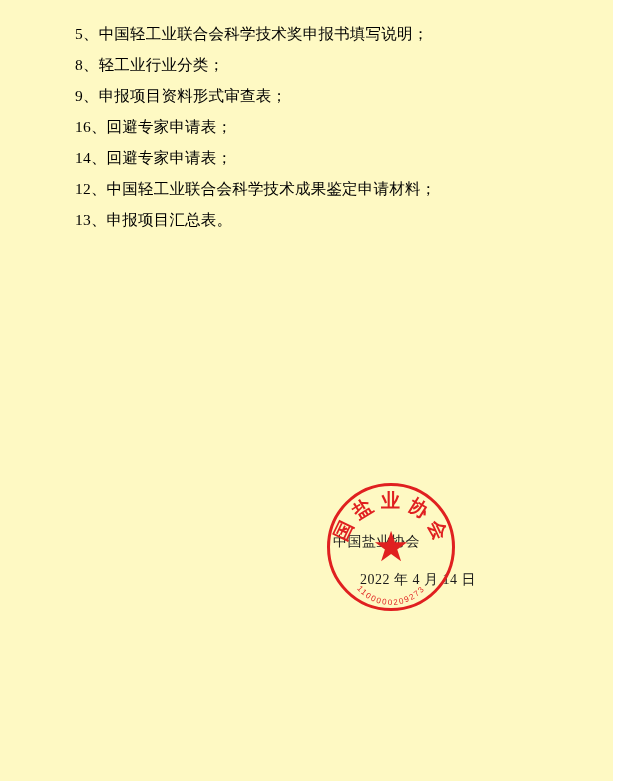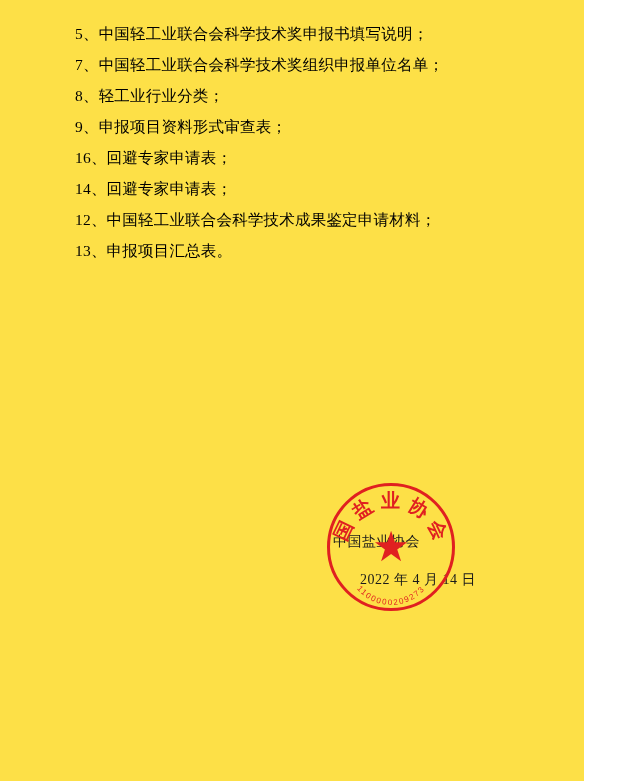--- a/index.html
+++ b/index.html
@@ -10,24 +10,23 @@
   body {
     width: 617px;
     height: 781px;
     position: relative;
     font-family: "Liberation Serif", "DejaVu Serif", serif;
     color: #000000;
     overflow: hidden;
   }
   .page {
     position: relative;
-    width: 560px;
+    width: 613px;
     height: 781px;
-    background: #fde047;
-    padding-left: 24px;
+    background: #fef9c3;
   }
   .doc-list {
     position: absolute;
     left: 0;
     top: 18px;
     width: 617px;
     padding: 0;
     margin: 0;
     list-style: none;
   }
@@ -135,23 +134,20 @@
 </head>
 <body>
 
 <div class="page">
 
   <ul class="doc-list">
     <li class="doc-item">
       <span class="num">5、</span><span class="txt">中国轻工业联合会科学技术奖申报书填写说明；</span>
     </li>
     <li class="doc-item">
-      <span class="num">7、</span><span class="txt">中国轻工业联合会科学技术奖组织申报单位名单；</span>
-    </li>
-    <li class="doc-item">
       <span class="num">8、</span><span class="txt">轻工业行业分类；</span>
     </li>
     <li class="doc-item">
       <span class="num">9、</span><span class="txt">申报项目资料形式审查表；</span>
     </li>
     <li class="doc-item">
       <span class="num">16、</span><span class="txt">回避专家申请表；</span>
     </li>
     <li class="doc-item">
       <span class="num">14、</span><span class="txt">回避专家申请表；</span>

